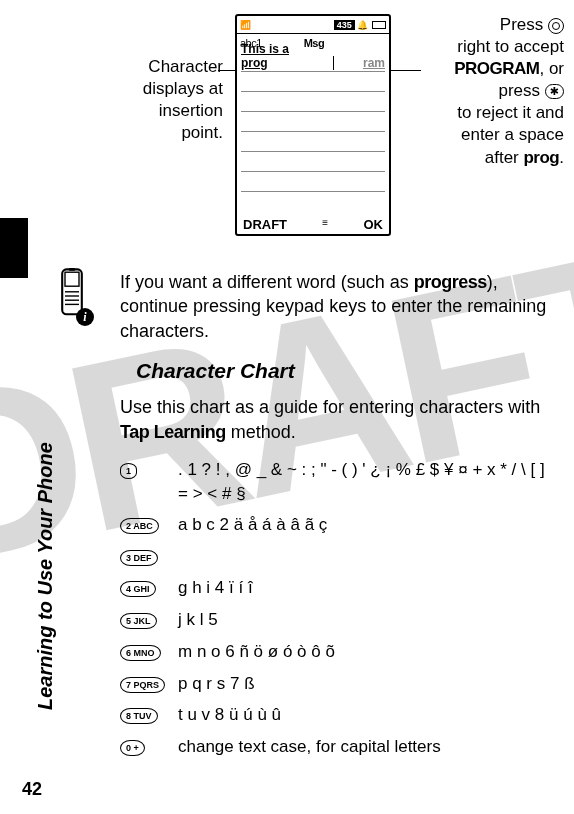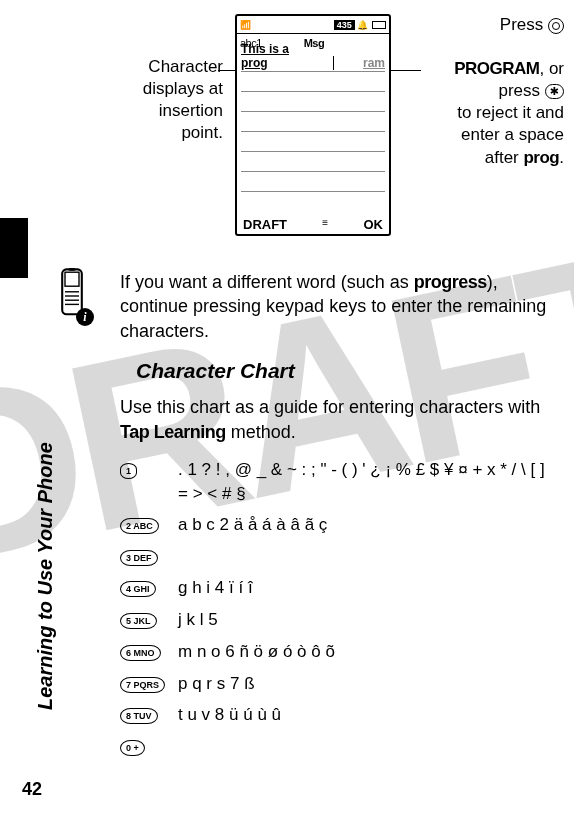--- a/index.html
+++ b/index.html
@@ -78,21 +78,21 @@
   <div class="figure">
     <div class="note-left">
       <span>Character</span><br>
       <span>displays at</span><br>
       <span>insertion point.</span>
     </div>
     <div class="lead-line" style="left:108px; top:56px; width:18px;"></div>
 
     <div class="note-right">
       <span>Press </span><span class="circlekey"></span><br>
-      <br>
+      <span>right to accept </span><br>
       <span class="bold-cond">PROGRAM</span><span>, or press </span><span class="keycap">✱</span><br>
       <span> to reject it and enter a space after </span><span class="bold-cond">prog</span><span>.</span>
     </div>
     <div class="lead-line" style="left:281px; top:56px; width:30px;"></div>
 
     <div class="screen">
       <div class="status-row">
         <span class="sig">📶</span>
         <span class="spacer"></span>
         <span class="battbox">435</span>
@@ -163,16 +163,17 @@
       <div class="chart-row">
           <div class="k"><span class="oval">7 PQRS</span></div>
           <div class="v">p q r s 7   ß</div>
         </div>
       <div class="chart-row">
           <div class="k"><span class="oval">8 TUV</span></div>
           <div class="v">t u v 8   ü ú ù û</div>
         </div>
       <div class="chart-row">
           <div class="k"><span class="oval">0 +</span></div>
+          <div class="v">change text case, for capital letters</div>
         </div>
     </div>
   </div>
 </div>
 
 </body></html>

